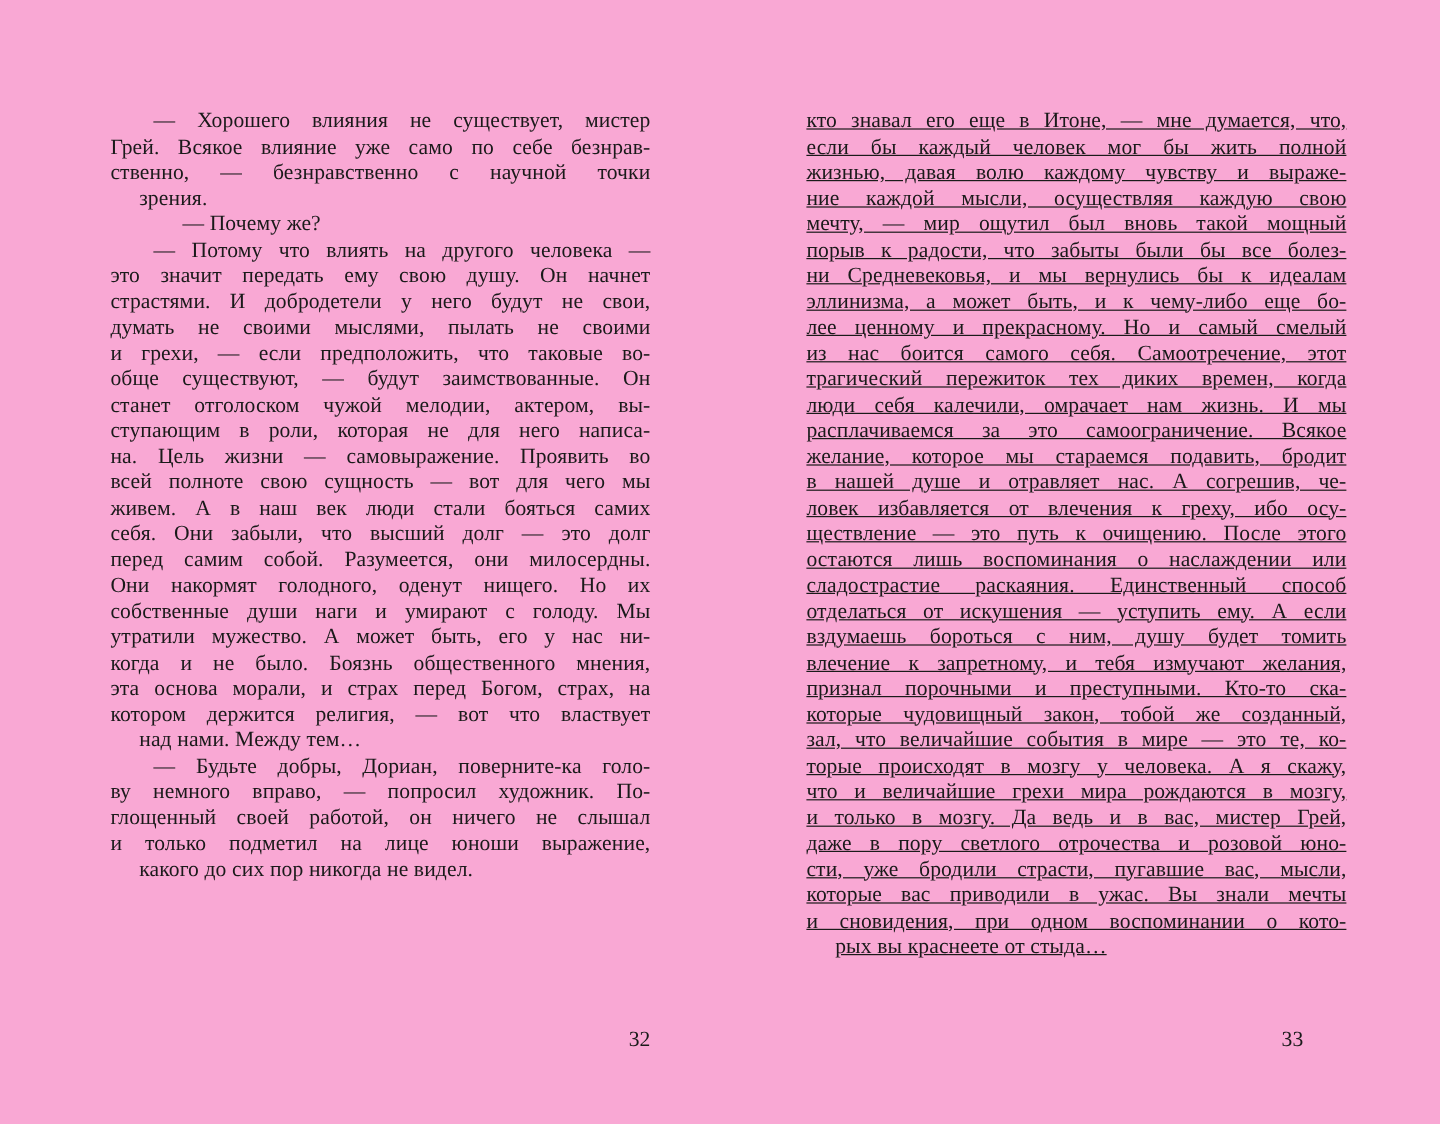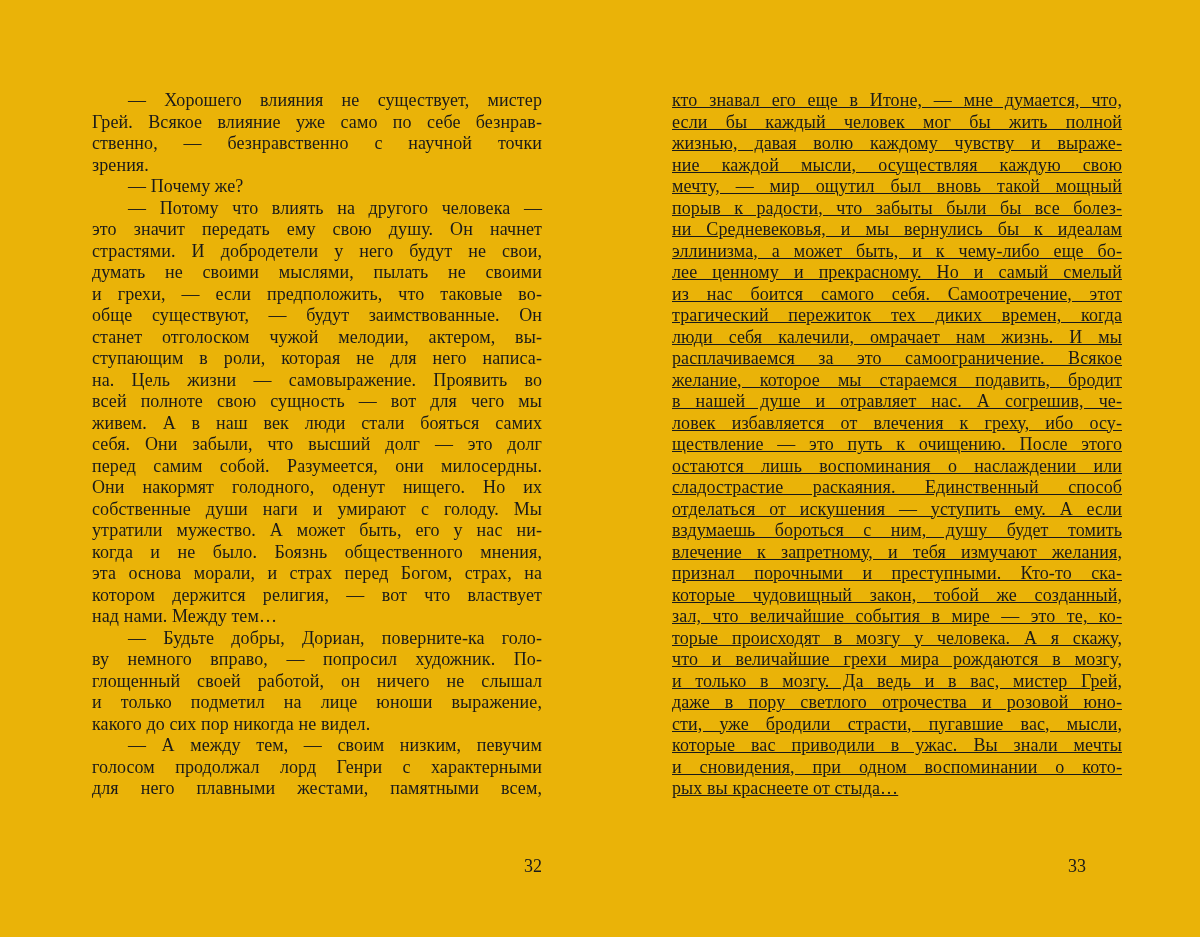--- a/index.html
+++ b/index.html
@@ -4,21 +4,21 @@
 <style>
   html, body {
     margin: 0;
     padding: 0;
     background: #ffffff;
   }
   .spread {
     position: relative;
     width: 1200px;
     height: 937px;
-    background: #eab308;
+    background: #f9a8d4;
     overflow: hidden;
     font-family: "Liberation Serif", "DejaVu Serif", serif;
     color: #1a1a1a;
   }
   .page-text {
     position: absolute;
     top: 90px;
     width: 450px;
     font-size: 18px;
     line-height: 21.5px;
@@ -27,20 +27,21 @@
   .page-text.left  { left: 92px; }
   .page-text.right { left: 672px; text-decoration: underline; }
   .para { margin: 0; padding: 0; }
   .line {
     text-align: justify;
     text-align-last: justify;
     -moz-text-align-last: justify;
   }
   .line.last {
     text-align-last: left;
+    margin-left: 24px;
     -moz-text-align-last: left;
   }
   .line.indent { text-indent: 36px; }
   .page-number {
     position: absolute;
     top: 856px;
     width: 450px;
     text-align: right;
     font-size: 18px;
     line-height: 21.5px;
@@ -85,25 +86,20 @@
         <div class="line">котором держится религия, — вот что властвует</div>
         <div class="line last">над нами. Между тем…</div>
       </div>
       <div class="para">
         <div class="line indent">— Будьте добры, Дориан, поверните-ка голо-</div>
         <div class="line">ву немного вправо, — попросил художник. По-</div>
         <div class="line">глощенный своей работой, он ничего не слышал</div>
         <div class="line">и только подметил на лице юноши выражение,</div>
         <div class="line last">какого до сих пор никогда не видел.</div>
       </div>
-      <div class="para">
-        <div class="line indent">— А между тем, — своим низким, певучим</div>
-        <div class="line">голосом продолжал лорд Генри с характерными</div>
-        <div class="line">для него плавными жестами, памятными всем,</div>
-      </div>
     </div>
 
   <div class="page-text right">
       <div class="para">
         <div class="line">кто знавал его еще в Итоне, — мне думается, что,</div>
         <div class="line">если бы каждый человек мог бы жить полной</div>
         <div class="line">жизнью, давая волю каждому чувству и выраже-</div>
         <div class="line">ние каждой мысли, осуществляя каждую свою</div>
         <div class="line">мечту, — мир ощутил был вновь такой мощный</div>
         <div class="line">порыв к радости, что забыты были бы все болез-</div>

